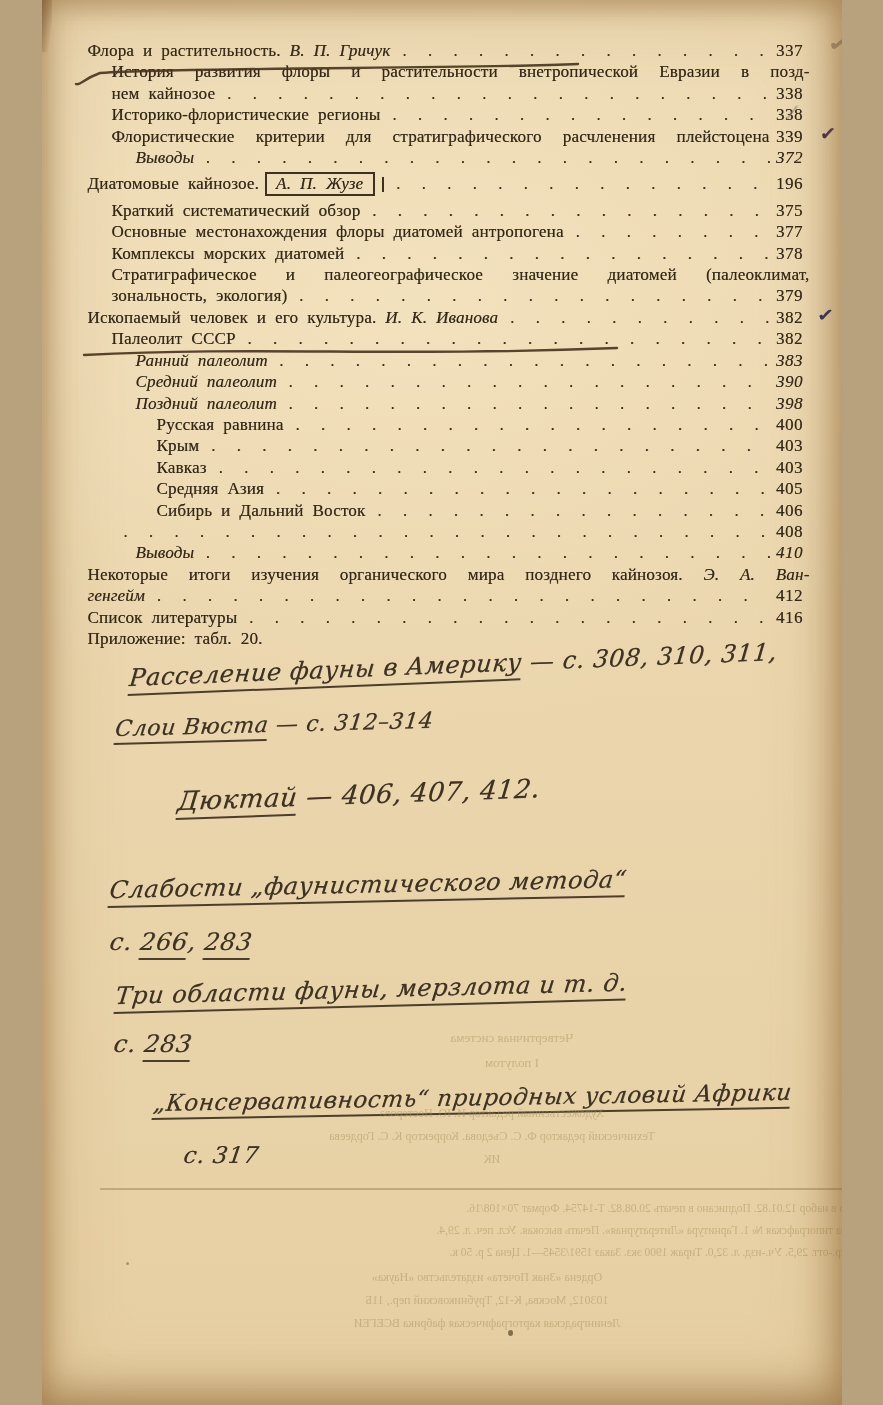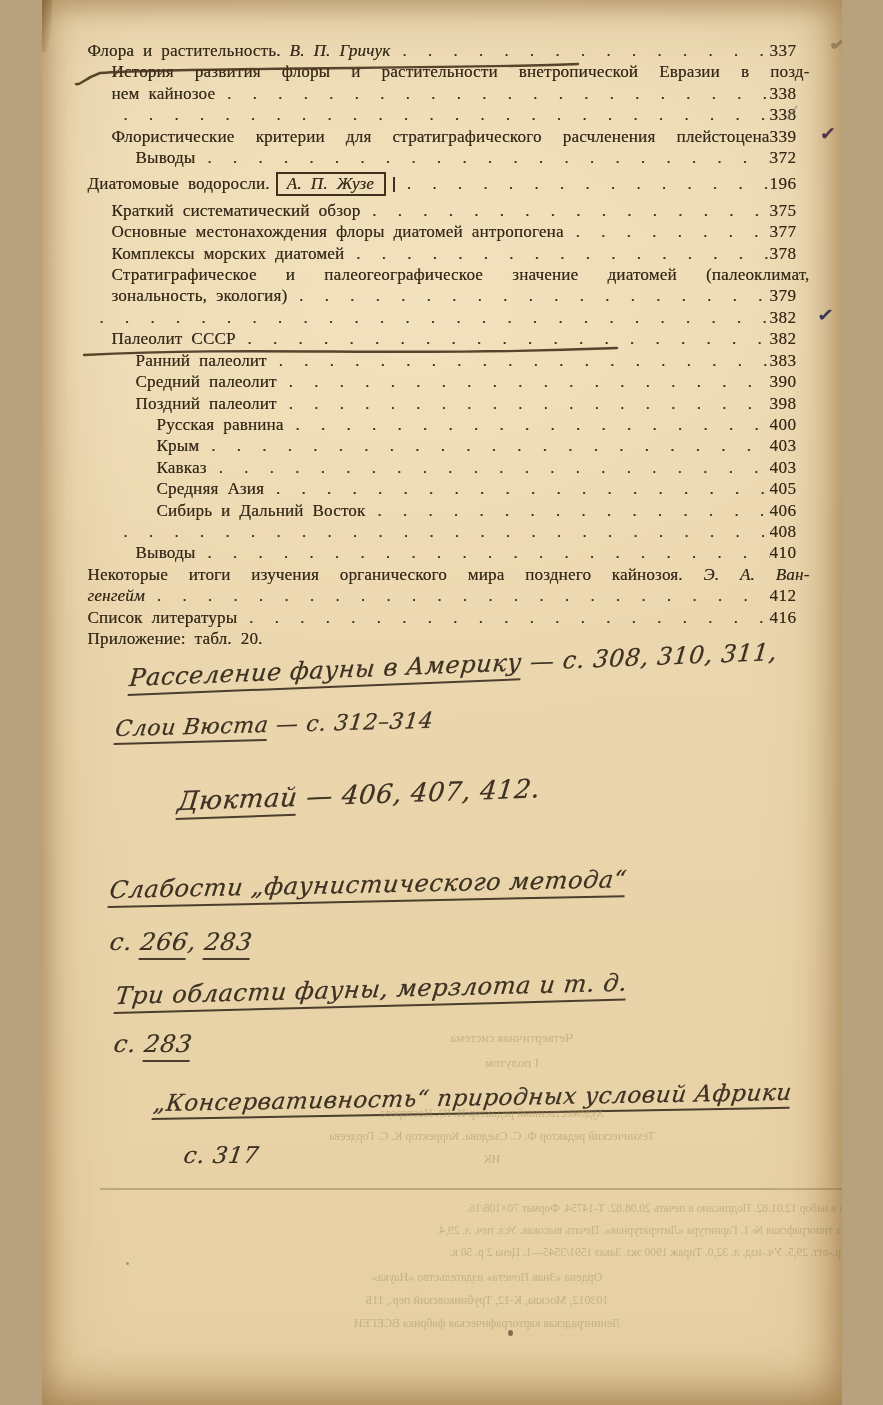--- a/index.html
+++ b/index.html
@@ -27,26 +27,26 @@
     background:linear-gradient(100deg,rgba(70,48,22,.55),rgba(70,48,22,0) 80%);}
   .speck{position:absolute;border-radius:50%;background:#4a3a22;}
 
   
   .toc{position:absolute;left:46px;top:40px;width:722px;font-size:17px;}
   .row{display:flex;align-items:baseline;line-height:21.4px;position:relative;
        text-shadow:.3px 0 0 rgba(42,32,16,.55);}
   .row .txt{white-space:nowrap;word-spacing:4.5px;letter-spacing:.2px;}
   .row.j .txt{flex:1;white-space:normal;text-align:justify;text-align-last:justify;word-spacing:2px;}
   .row.ind1{padding-left:24px;}
-  .row.ind2{padding-left:48px;}
+  .row.ind2{padding-left:48px;font-style:italic;}
   .row.ind3{padding-left:69px;font-family:Liberation Serif, serif;}
   .row.gap{margin-top:5px;}
   .leader{flex:1;overflow:hidden;white-space:nowrap;letter-spacing:21.5px;
           margin:0 0 0 12px;color:#3a2d1a;font-size:16px;}
-  .pagenum{width:40px;text-align:left;flex:none;letter-spacing:.5px;}
+  .pagenum{width:40px;text-align:center;flex:none;letter-spacing:.5px;}
   .it{font-style:italic;}
   .boxed{border:2px solid #3e311e;padding:0 10px 1px 9px;margin:0 0 0 6px;font-style:italic;}
   .boxtick{display:inline-block;width:0;height:15px;border-left:2px solid #3e311e;
            margin-left:7px;transform:translateY(3px);}
   .check{position:absolute;font-weight:bold;line-height:1;}
   .check.pencil{color:#8a8170;opacity:.7;font-size:21px;transform:rotate(10deg) scaleX(1.25);}
   .check.violet{color:#46275a;font-size:19px;transform:rotate(6deg);}
   .check.blue{color:#22306b;font-size:18px;transform:rotate(4deg) scaleX(1.15);}
   .pencil-slash{position:absolute;left:749px;top:104px;width:2.4px;height:17px;
     background:#948b7c;opacity:.55;transform:rotate(38deg);border-radius:2px;}
@@ -83,35 +83,36 @@
       </div>
       <div class="row ind1 j">
         <span class="txt"><span class="">История развития флоры и растительности внетропической Евразии в позд-</span></span>
       </div>
       <div class="row ind1">
         <span class="txt"><span class="">нем кайнозое</span></span>
         <span class="leader">........................................</span>
         <span class="pagenum">338</span>
       </div>
       <div class="row ind1">
+        <span class="txt"><span class="">Историко-флористические регионы</span></span>
         <span class="leader">........................................</span>
         <span class="pagenum">338</span>
       </div>
       <div class="row ind1 j">
         <span class="txt"><span class="">Флористические критерии для стратиграфического расчленения плейстоцена</span></span>
         <span class="pagenum">339</span>
         <span class="check violet" style="right: -26px; top: -2px;">✓</span>
       </div>
       <div class="row ind2">
         <span class="txt"><span class="">Выводы</span></span>
         <span class="leader">........................................</span>
         <span class="pagenum">372</span>
       </div>
       <div class="row ind0 gap">
-        <span class="txt"><span class="">Диатомовые водоросли.</span><span class="it boxed">А. П. Жузе</span><span class="boxtick"></span></span>
+        <span class="txt"><span class="">Диатомовые кайнозое.</span><span class="it boxed">А. П. Жузе</span><span class="boxtick"></span></span>
         <span class="leader">........................................</span>
         <span class="pagenum">196</span>
       </div>
       <div class="row ind1 gap">
         <span class="txt"><span class="">Краткий систематический обзор</span></span>
         <span class="leader">........................................</span>
         <span class="pagenum">375</span>
       </div>
       <div class="row ind1">
         <span class="txt"><span class="">Основные местонахождения флоры диатомей антропогена</span></span>
@@ -125,20 +126,21 @@
       </div>
       <div class="row ind1 j">
         <span class="txt"><span class="">Стратиграфическое и палеогеографическое значение диатомей (палеоклимат,</span></span>
       </div>
       <div class="row ind1">
         <span class="txt"><span class="">зональность, экология)</span></span>
         <span class="leader">........................................</span>
         <span class="pagenum">379</span>
       </div>
       <div class="row ind0">
+        <span class="txt"><span class="">Ископаемый человек и его культура. </span><span class="it ">И. К. Иванова</span></span>
         <span class="leader">........................................</span>
         <span class="pagenum">382</span>
         <span class="check blue" style="right: -24px; top: -1px;">✓</span>
       </div>
       <div class="row ind1">
         <span class="txt"><span class="">Палеолит СССР</span></span>
         <span class="leader">........................................</span>
         <span class="pagenum">382</span>
       </div>
       <div class="row ind2">

